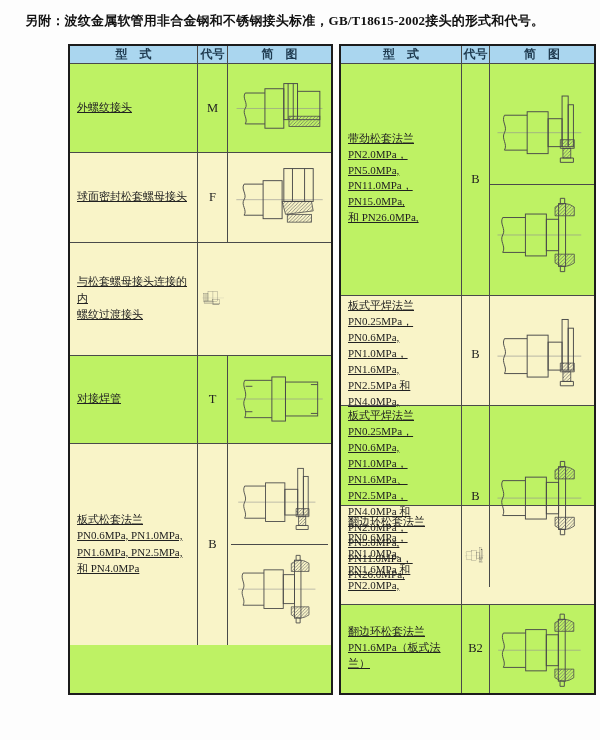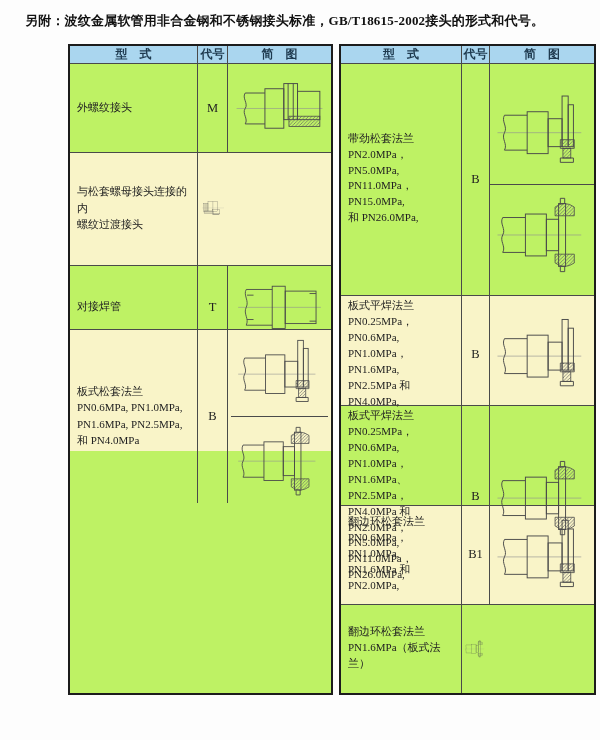--- a/index.html
+++ b/index.html
@@ -17,21 +17,21 @@
   .tbl-left{left:32px;width:265px;height:651px;}
   .tbl-right{left:303px;width:257px;height:651px;}
   .row{display:grid;border-top:1px solid var(--line);}
   .row:first-child{border-top:none;}
   .tbl-left .row{grid-template-columns:127px 30px auto;}
   .tbl-right .row{grid-template-columns:120px 28px auto;}
   .cell{position:relative;min-width:0;}
   .cell + .cell{border-left:1px solid var(--line);}
   .hdr-row{background:var(--blue);}
   .hdr{display:flex;align-items:center;justify-content:center;font-size:12px;font-weight:bold;color:#1e3a4f;}
-  .type{display:flex;align-items:center;padding:2px 5px 4px 7px;font-size:11px;line-height:1.5;white-space:pre-line;}
+  .type{display:flex;align-items:center;padding:2px 5px 4px 7px;font-size:11px;line-height:1.5;white-space:pre-line;text-decoration:underline;}
   .tbl-right .type{line-height:1.45;}
   .code{display:flex;align-items:center;justify-content:center;font-size:12.5px;}
   .diag{display:flex;align-items:center;justify-content:center;padding:2px;}
   .diag svg{width:96%;height:94%;}
   .hl{background:var(--yellow);}
   .split{display:flex;flex-direction:column;padding:0;}
   .split .half{flex:0 0 auto;display:flex;align-items:center;justify-content:center;padding:2px;}
   .split .half + .half{border-top:1px solid var(--line);}
   .s{fill:none;stroke:#4a4a4a;stroke-width:1.1;}
   .h{fill:url(#ht);stroke:#4a4a4a;stroke-width:.9;}
@@ -140,43 +140,52 @@
     <div class="row" style="height:89px">
       <div class="cell type">外螺纹接头</div>
       <div class="cell code">M</div>
       <div class="cell diag">
           <svg viewBox="0 0 110 92">
             <use href="#sym-m"></use>
           </svg>
         </div>
     </div>
 
+    <div class="row hl" style="height:90px">
+      <div class="cell type">球面密封松套螺母接头</div>
+      <div class="cell code">F</div>
+      <div class="cell diag">
+          <svg viewBox="0 0 110 92">
+            <use href="#sym-f"></use>
+          </svg>
+        </div>
+    </div>
 
 
     <div class="row hl" style="height:113px">
       <div class="cell type">与松套螺母接头连接的内
 螺纹过渡接头</div>
       <div class="cell diag">
           <svg viewBox="0 0 110 92">
             <use href="#sym-mf"></use>
           </svg>
         </div>
     </div>
 
-    <div class="row" style="height:64px">
+    <div class="row" style="height:88px">
       <div class="cell type">对接焊管</div>
       <div class="cell code">T</div>
       <div class="cell diag">
           <svg viewBox="0 0 110 92">
             <use href="#sym-t"></use>
           </svg>
         </div>
     </div>
 
-    <div class="row hl" style="height:122px">
+    <div class="row hl" style="height:202px">
       <div class="cell type">板式松套法兰
 PN0.6MPa, PN1.0MPa,
 PN1.6MPa, PN2.5MPa,
 和 PN4.0MPa</div>
       <div class="cell code">B</div>
       <div class="cell diag split">
         <div class="half" style="height:86px">
             <svg viewBox="0 0 110 92">
               <use href="#sym-fup"></use>
             </svg>
@@ -242,31 +251,31 @@
           <svg viewBox="0 0 110 92">
             <use href="#sym-fmid"></use>
           </svg>
         </div>
     </div>
 
     <div class="row hl" style="height:110px">
       <div class="cell type">翻边环松套法兰
 PN0.6MPa，PN1.0MPa,
 PN1.6MPa 和 PN2.0MPa,</div>
-      <div class="cell code">B1</div>
       <div class="cell diag">
           <svg viewBox="0 0 110 92">
             <use href="#sym-fup"></use>
           </svg>
         </div>
     </div>
 
     <div class="row" style="height:99px">
       <div class="cell type">翻边环松套法兰
 PN1.6MPa（板式法兰）</div>
+      <div class="cell code">B2</div>
       <div class="cell diag">
           <svg viewBox="0 0 110 92">
             <use href="#sym-fmid"></use>
           </svg>
         </div>
     </div>
   </div>
 
 </div>
 

